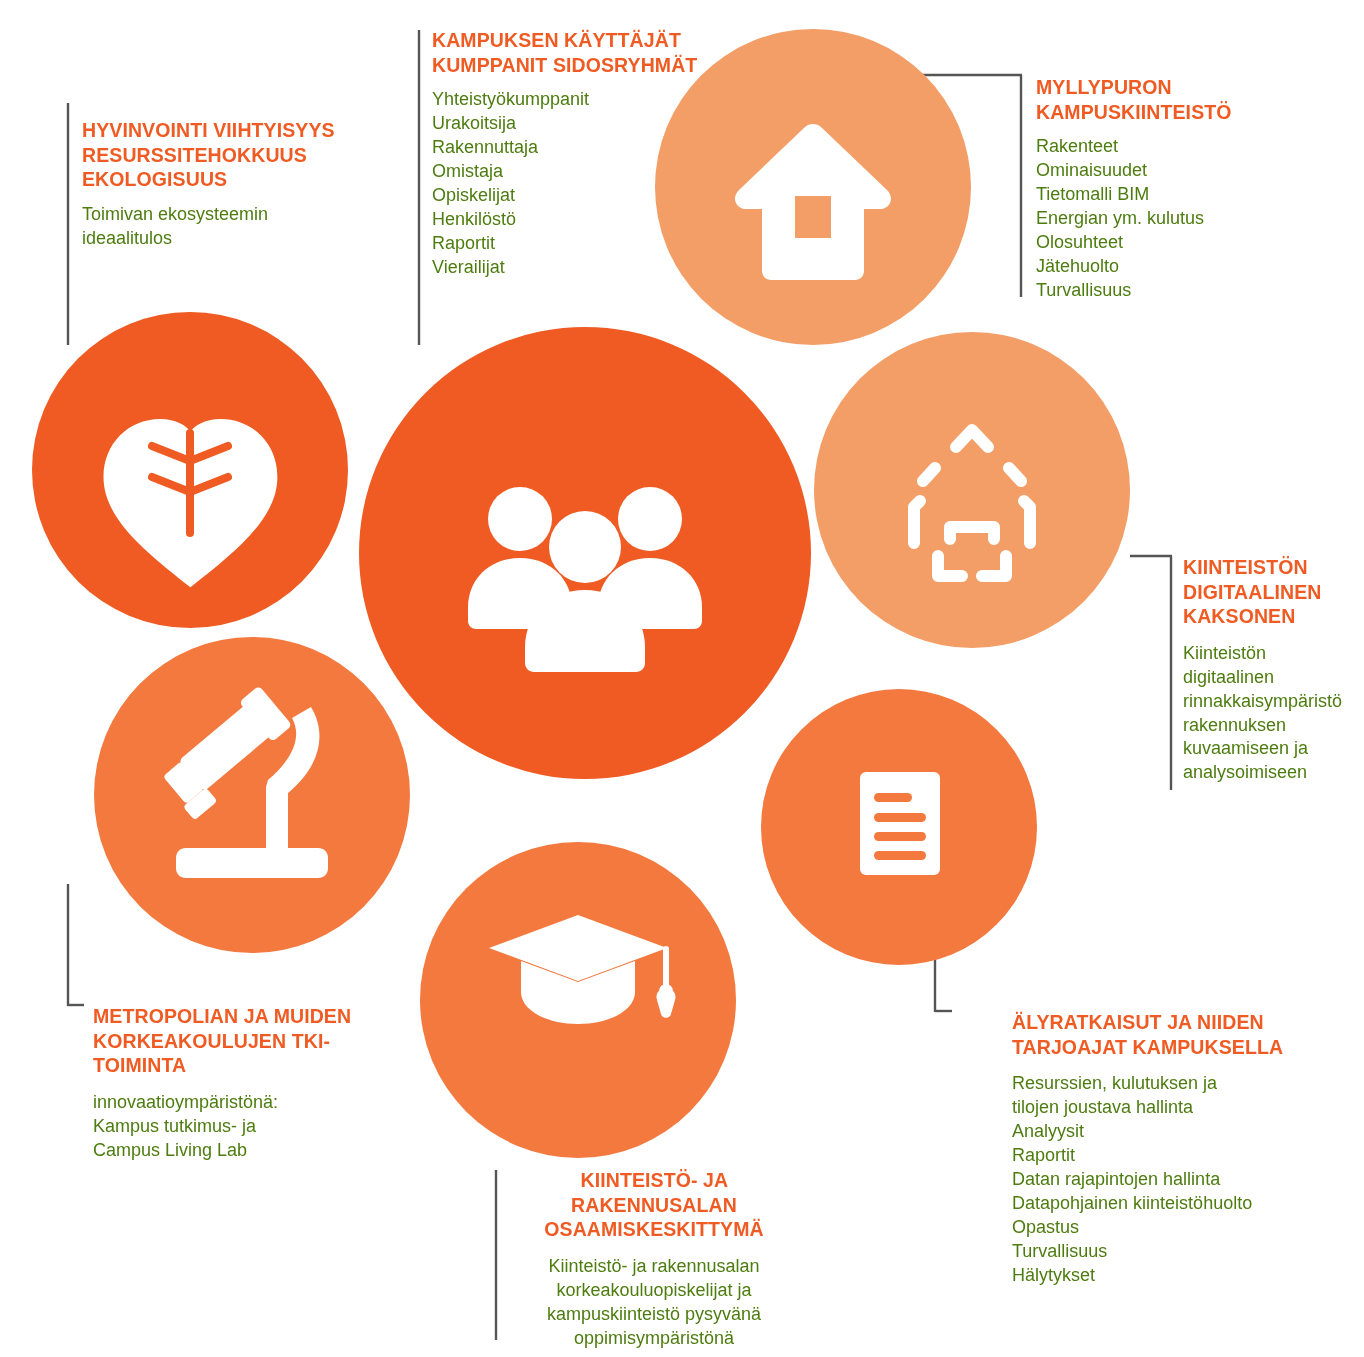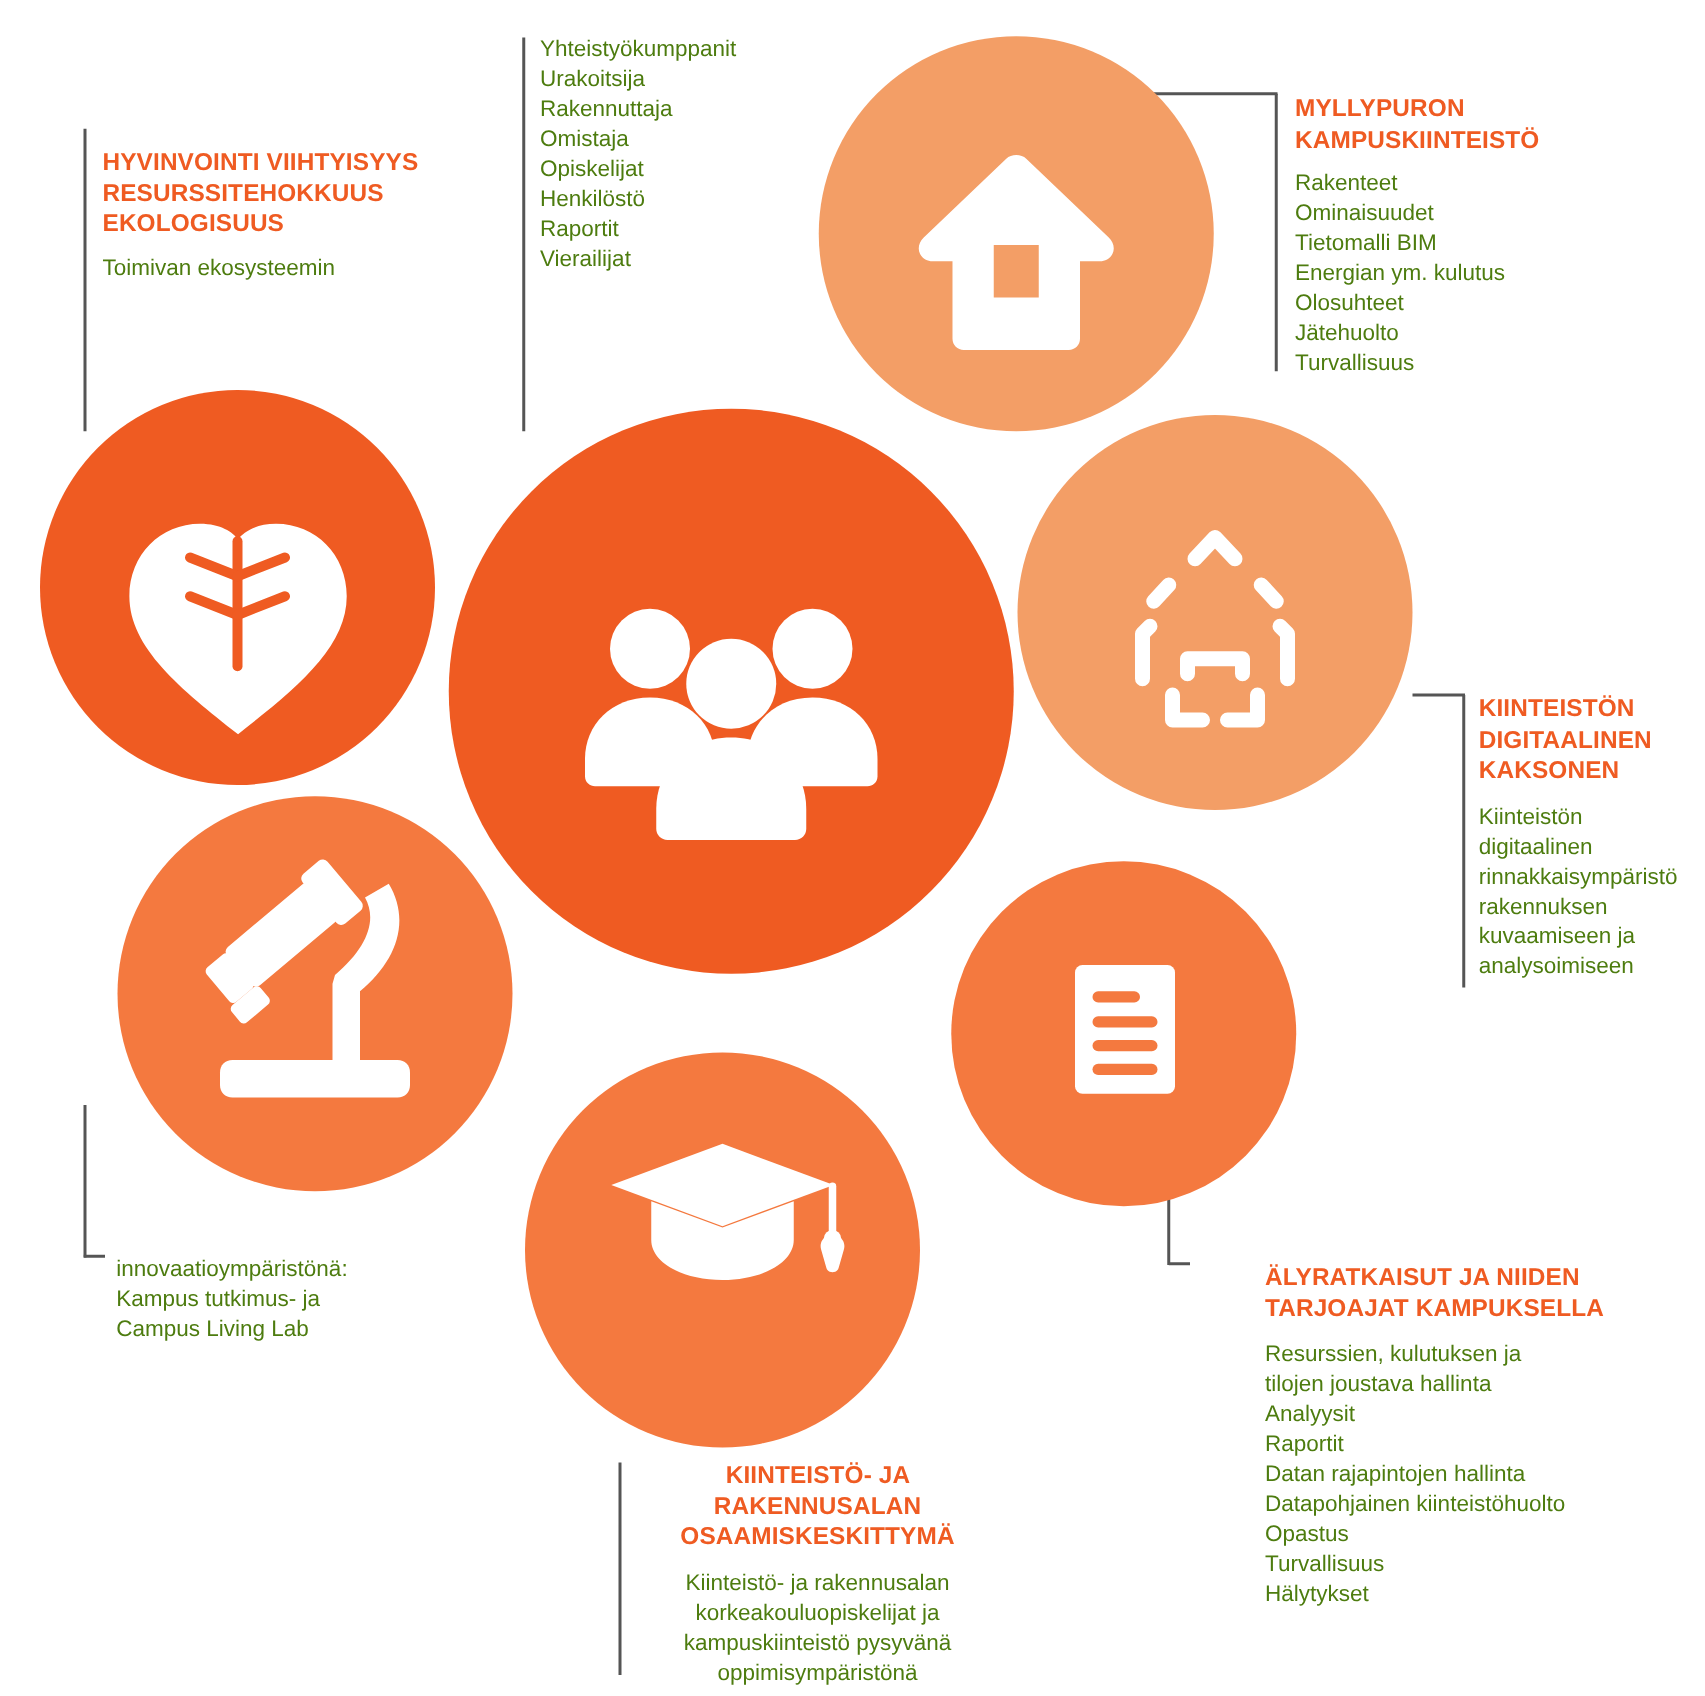--- a/index.html
+++ b/index.html
@@ -169,24 +169,30 @@
 
   <div class="callout" id="c-hyvinvointi">
     <div class="heading">
       <span class="ln">HYVINVOINTI</span>
       <span class="ln">VIIHTYISYYS</span>
       <span class="ln">RESURSSITEHOKKUUS</span>
       <span class="ln">EKOLOGISUUS</span>
     </div>
     <div class="body">
       <span class="ln">Toimivan ekosysteemin</span>
+      <span class="ln">ideaalitulos</span>
     </div>
   </div>
 
   <div class="callout" id="c-kayttajat">
+    <div class="heading">
+      <span class="ln">KAMPUKSEN KÄYTTÄJÄT</span>
+      <span class="ln">KUMPPANIT</span>
+      <span class="ln">SIDOSRYHMÄT</span>
+    </div>
     <div class="body">
       <span class="ln">Yhteistyökumppanit</span>
       <span class="ln">Urakoitsija</span>
       <span class="ln">Rakennuttaja</span>
       <span class="ln">Omistaja</span>
       <span class="ln">Opiskelijat</span>
       <span class="ln">Henkilöstö</span>
       <span class="ln">Raportit</span>
       <span class="ln">Vierailijat</span>
     </div>
@@ -251,20 +257,25 @@
     </div>
     <div class="body">
       <span class="ln">Kiinteistö- ja rakennusalan</span>
       <span class="ln">korkeakouluopiskelijat ja</span>
       <span class="ln">kampuskiinteistö pysyvänä</span>
       <span class="ln">oppimisympäristönä</span>
     </div>
   </div>
 
   <div class="callout" id="c-tki">
+    <div class="heading">
+      <span class="ln">METROPOLIAN JA</span>
+      <span class="ln">MUIDEN KORKEAKOULUJEN</span>
+      <span class="ln">TKI-TOIMINTA</span>
+    </div>
     <div class="body">
       <span class="ln">innovaatioympäristönä:</span>
       <span class="ln">Kampus tutkimus- ja</span>
       <span class="ln">Campus Living Lab</span>
     </div>
   </div>
 
 </div>
 
 </body></html>

